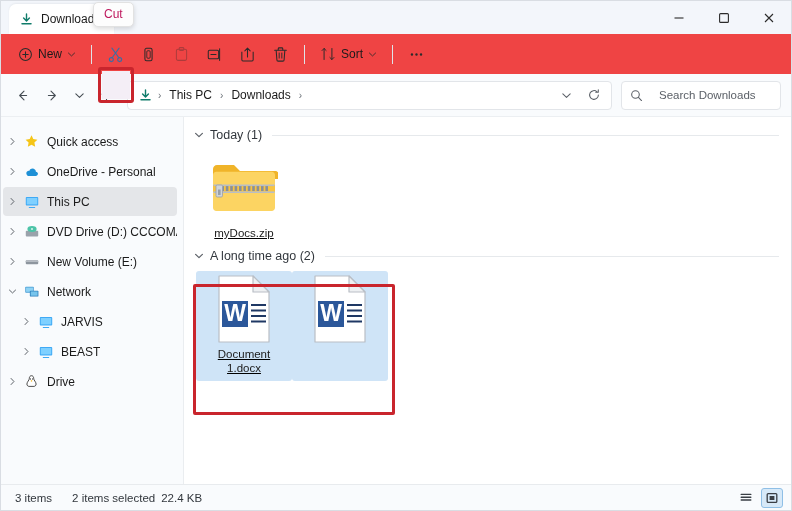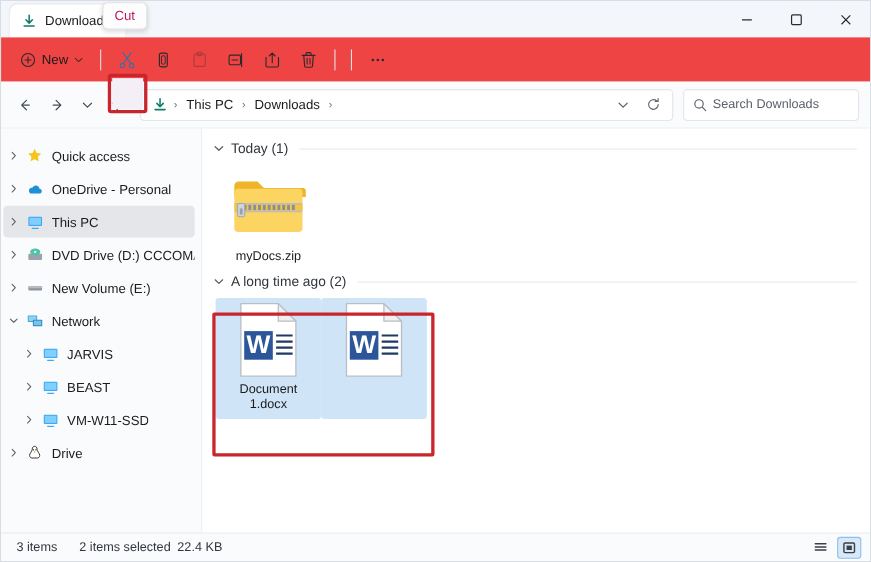--- a/index.html
+++ b/index.html
@@ -191,21 +191,21 @@
   .search-box {
     width: 160px;
     height: 29px;
     margin-left: 9px;
     background: #ffffff;
     border: 1px solid #e2e5e9;
     border-radius: 4px;
     display: flex;
     align-items: center;
     padding: 0 8px;
-    gap: 5px;
+    gap: 16px;
     font-size: 11.5px;
     color: #5c6168;
   }
 
   
   .body {
     flex: 1;
     display: flex;
     min-height: 0;
     background: #ffffff;
@@ -285,20 +285,21 @@
   }
 
   .tile {
     width: 96px;
     padding: 5px 3px 6px;
     display: flex;
     flex-direction: column;
     align-items: center;
     border-radius: 3px;
     position: relative;
+    text-decoration: underline;
   }
   .tile.selected { background: #cfe4f7; }
 
   .tile-ico {
     width: 70px; height: 66px;
     display: flex; align-items: center; justify-content: center;
   }
   .tile-name {
     margin-top: 5px;
     font-size: 11.5px;
@@ -446,20 +447,30 @@
       <svg width="17" height="17" viewBox="0 0 18 18">
         <path d="M2.8 4.6h12.4" stroke="#2b2b2b" stroke-width="1.1" stroke-linecap="round"></path>
         <path d="M4.4 4.6l.8 10.2c0 .7.6 1.2 1.3 1.2h5c.7 0 1.3-.5 1.3-1.2l.8-10.2" fill="none" stroke="#2b2b2b" stroke-width="1.1" stroke-linejoin="round"></path>
         <path d="M6.6 4.6V2.9c0-.5.4-.9.9-.9h3c.5 0 .9.4.9.9v1.7" fill="none" stroke="#2b2b2b" stroke-width="1.1" stroke-linejoin="round"></path>
         <path d="M7.6 7.4v5.4M10.4 7.4v5.4" stroke="#2b2b2b" stroke-width="1" stroke-linecap="round"></path>
       </svg>
     </div>
 
     <div class="tb-sep"></div>
 
+    <div class="tb-btn">
+      <svg width="16" height="16" viewBox="0 0 18 18">
+        <path d="M4.6 2.8v12.4M2.3 5.1l2.3-2.3 2.3 2.3" fill="none" stroke="#2b2b2b" stroke-width="1.1" stroke-linecap="round" stroke-linejoin="round"></path>
+        <path d="M13.4 15.2V2.8M11.1 12.9l2.3 2.3 2.3-2.3" fill="none" stroke="#2b2b2b" stroke-width="1.1" stroke-linecap="round" stroke-linejoin="round"></path>
+      </svg>
+      <span>Sort</span>
+      <svg class="chev" viewBox="0 0 10 10">
+          <path d="M1.6 3.4L5 6.6l3.4-3.2" fill="none" stroke="#2b2b2b" stroke-width="1.1" stroke-linecap="round" stroke-linejoin="round"></path>
+        </svg>
+    </div>
 
 
     <div class="tb-sep"></div>
 
     <div class="tb-btn">
       <svg width="17" height="17" viewBox="0 0 18 18">
         <circle cx="4.2" cy="9" r="1.25" fill="#2b2b2b"></circle>
         <circle cx="9" cy="9" r="1.25" fill="#2b2b2b"></circle>
         <circle cx="13.8" cy="9" r="1.25" fill="#2b2b2b"></circle>
       </svg>
@@ -651,35 +662,20 @@
         <span class="nav-ico">
           <svg width="16" height="16" viewBox="0 0 18 18">
               <rect x="2" y="3.4" width="14" height="9.4" rx="1" fill="#3fa9f5"></rect>
               <rect x="3.1" y="4.5" width="11.8" height="7.2" fill="#7fd0ff"></rect>
               <path d="M6 15.2h6" stroke="#3fa9f5" stroke-width="1.3" stroke-linecap="round"></path>
             </svg>
         </span>
         <span class="nav-label">BEAST</span>
       </div>
 
-      <div class="nav-item indent-1">
-        <span class="nav-exp">
-          <svg width="9" height="9" viewBox="0 0 10 10">
-              <path d="M3.4 1.6L6.6 5 3.4 8.4" fill="none" stroke="currentColor" stroke-width="1.1" stroke-linecap="round" stroke-linejoin="round"></path>
-            </svg>
-        </span>
-        <span class="nav-ico">
-          <svg width="16" height="16" viewBox="0 0 18 18">
-              <rect x="2" y="3.4" width="14" height="9.4" rx="1" fill="#3fa9f5"></rect>
-              <rect x="3.1" y="4.5" width="11.8" height="7.2" fill="#7fd0ff"></rect>
-              <path d="M6 15.2h6" stroke="#3fa9f5" stroke-width="1.3" stroke-linecap="round"></path>
-            </svg>
-        </span>
-        <span class="nav-label">VM-W11-SSD</span>
-      </div>
 
       <div class="nav-item">
         <span class="nav-exp">
           <svg width="9" height="9" viewBox="0 0 10 10">
               <path d="M3.4 1.6L6.6 5 3.4 8.4" fill="none" stroke="currentColor" stroke-width="1.1" stroke-linecap="round" stroke-linejoin="round"></path>
             </svg>
         </span>
         <span class="nav-ico">
           <svg width="15" height="15" viewBox="0 0 16 16">
             <path d="M8 1.8c1.5 0 2.3 1.3 2.3 2.8 0 1.2.6 1.9 1.3 3 .7 1.1 1.3 2.1 1.3 3.1 0 1.6-1.2 2.5-2.3 2.5H5.4c-1.1 0-2.3-.9-2.3-2.5 0-1 .6-2 1.3-3.1.7-1.1 1.3-1.8 1.3-3C5.7 3.1 6.5 1.8 8 1.8z" fill="#ffffff" stroke="#2b2b2b" stroke-width="0.9" stroke-linejoin="round"></path>

